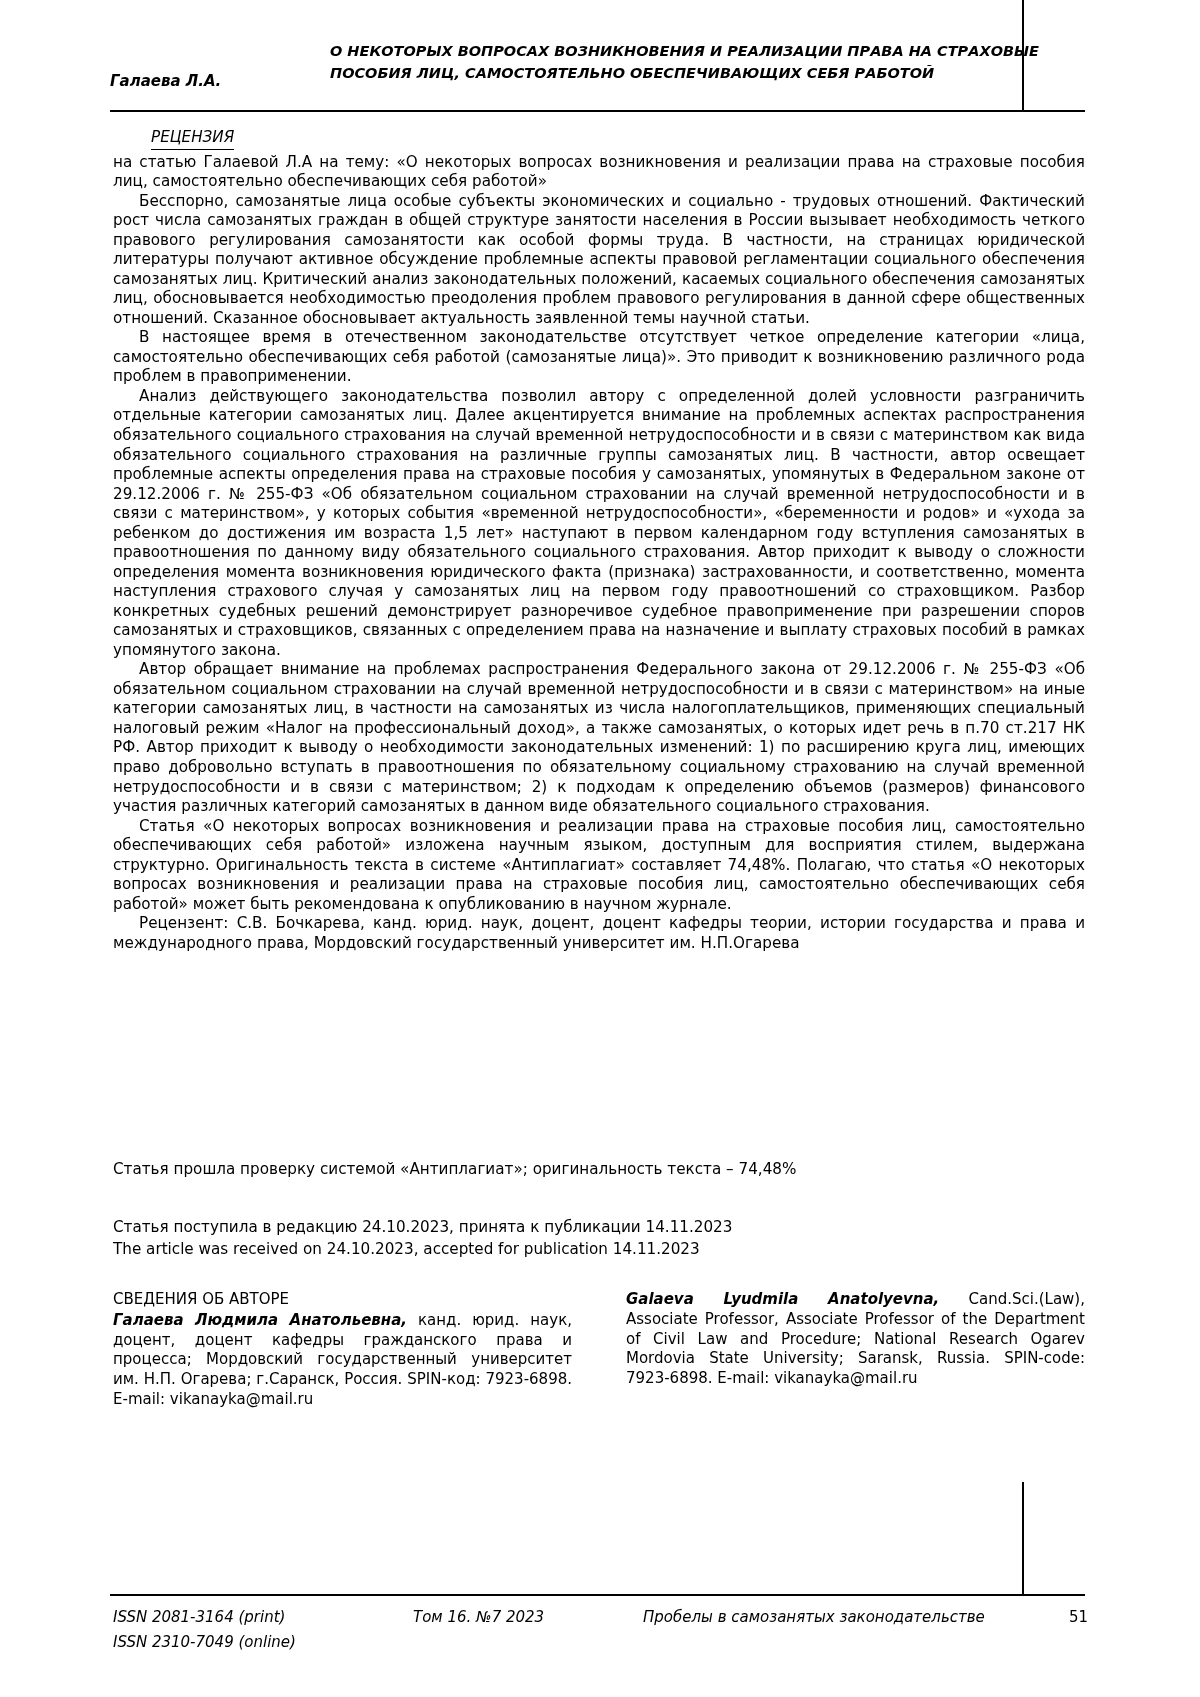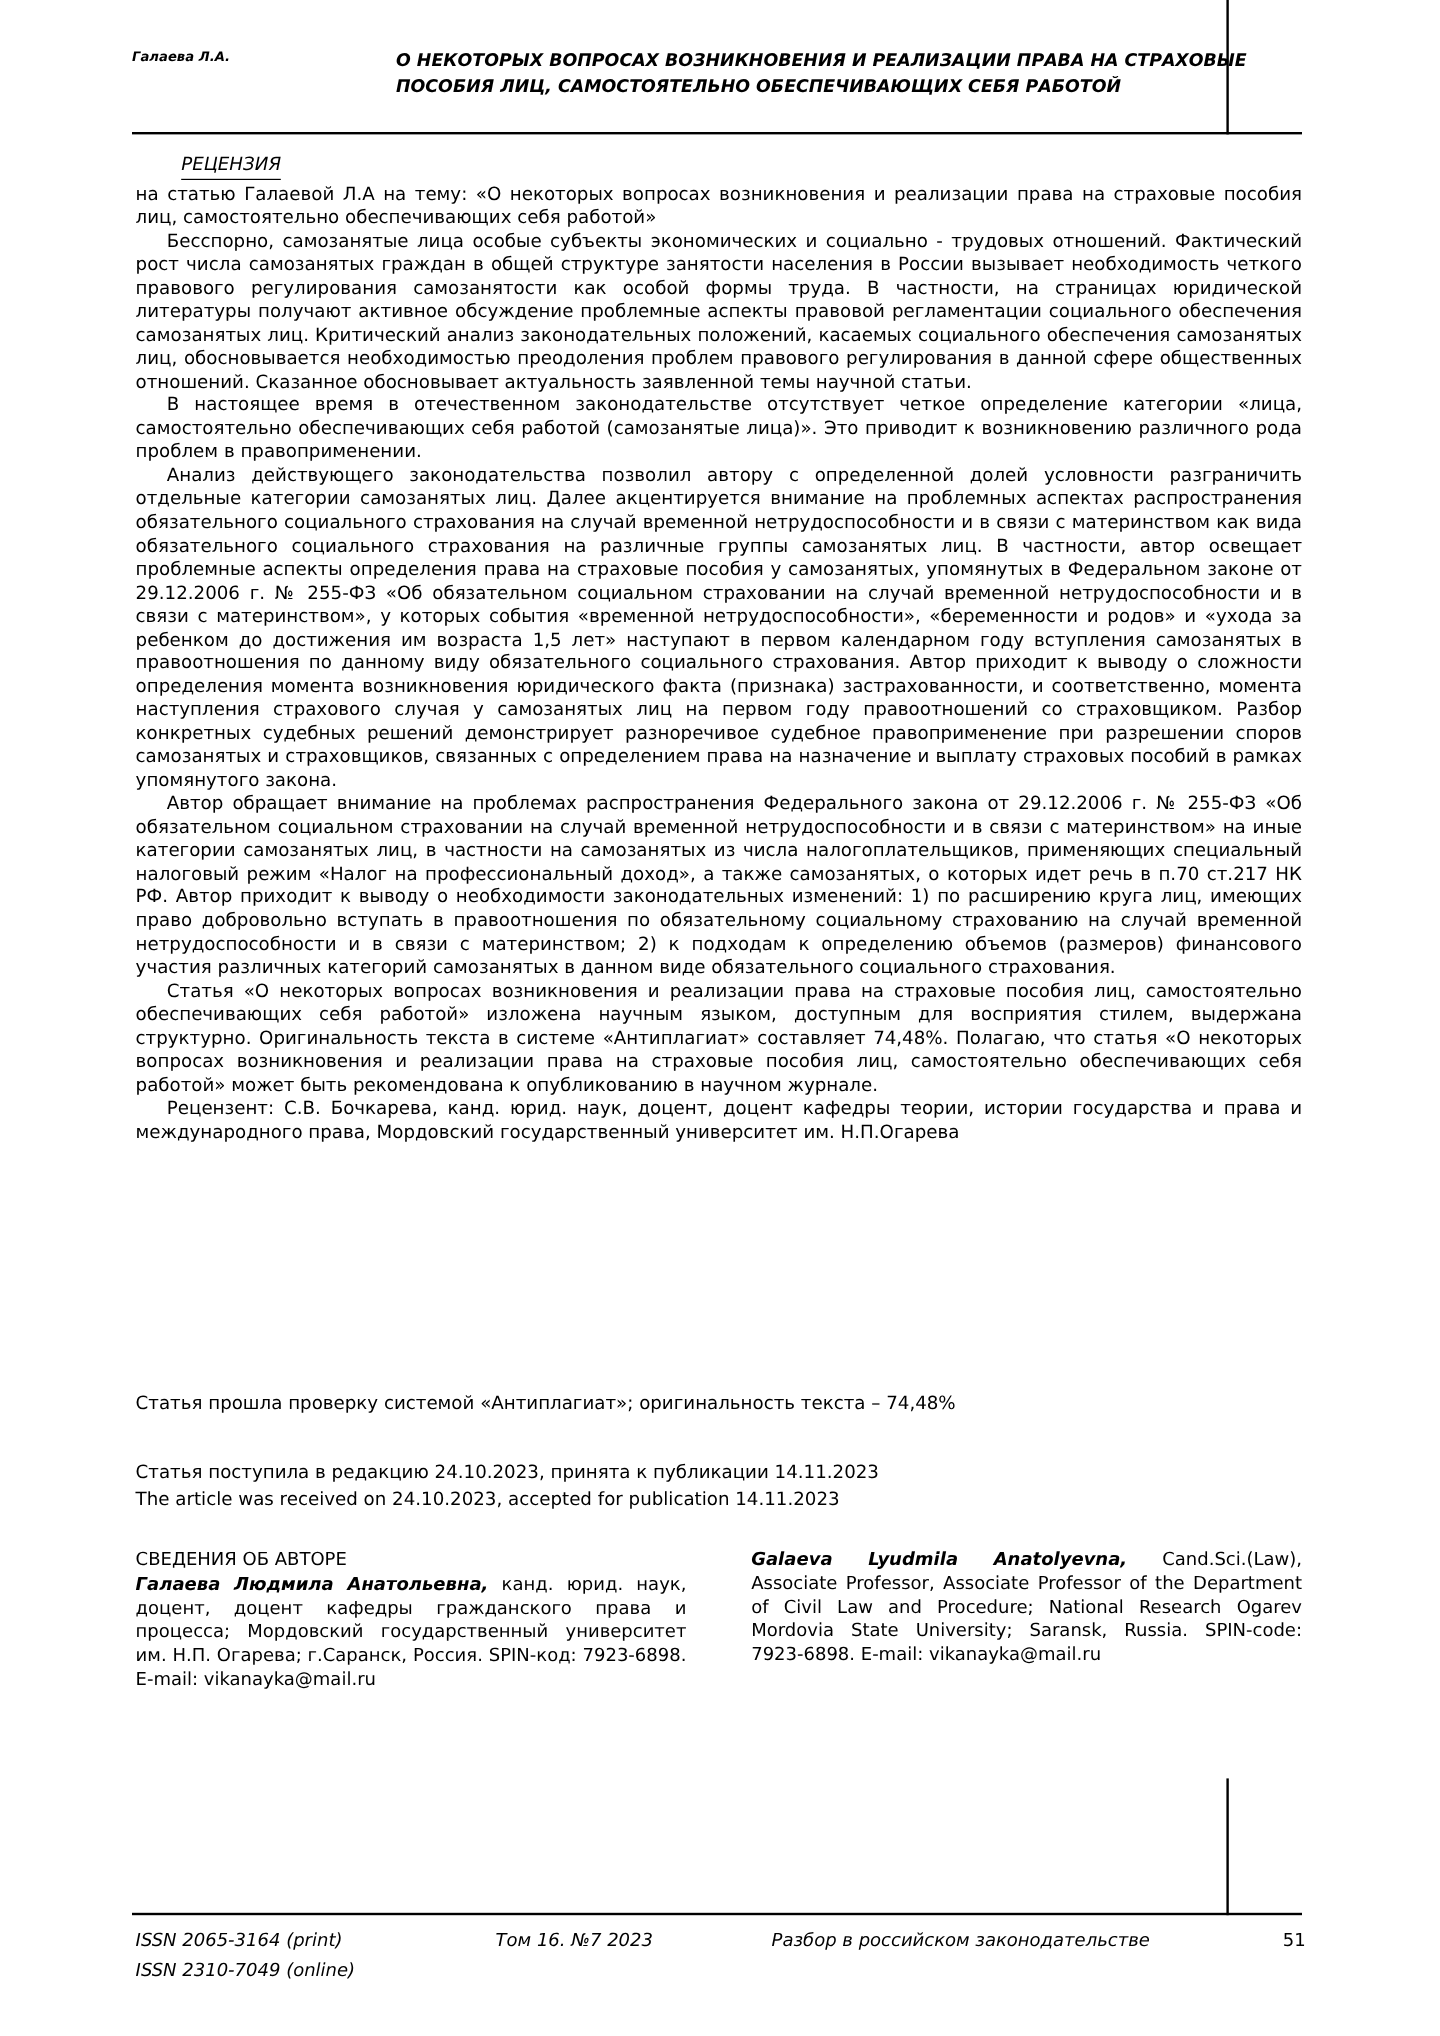--- a/index.html
+++ b/index.html
@@ -28,23 +28,24 @@
     left: 110px;
     top: 40px;
     width: 980px;
     display: flex;
     align-items: flex-start;
     justify-content: space-between;
   }
   .header-author {
     font-style: italic;
     font-weight: bold;
-    font-size: 11px;
+    font-size: 15px;
     white-space: nowrap;
     padding-top: 1px;
+    margin-top: 31px;
   }
   .header-title {
     font-style: italic;
     font-weight: bold;
     font-size: 14.5px;
     line-height: 1.55;
     text-transform: uppercase;
     width: 760px;
   }
   .header-rule {
@@ -227,23 +228,23 @@
       <div>
         <span class="name">Galaeva Lyudmila Anatolyevna,</span><span> Cand.Sci.(Law), Associate Professor, Associate Professor of the Department of Civil Law and Procedure; National Research Ogarev Mordovia State University; Saransk, Russia. SPIN-code: 7923-6898. E-mail: vikanayka@mail.ru</span>
       </div>
     </div>
   </div>
 
   <div class="bottom-rule-right"></div>
   <div class="bottom-rule"></div>
   <div class="footer">
     <div class="footer-row">
-      <div class="footer-issn">ISSN 2065-3164 (print)</div>
+      <div class="footer-issn">ISSN 2081-3164 (print)</div>
       <div class="footer-vol">Том 16. №7 2023</div>
-      <div class="footer-journal">Разбор в российском законодательстве</div>
+      <div class="footer-journal">Пробелы в самозанятых законодательстве</div>
       <div class="footer-page">51</div>
     </div>
     <div class="footer-row footer-row2">
       <div class="footer-issn">ISSN 2310-7049 (online)</div>
     </div>
   </div>
 
 </div>
 
 </body></html>

